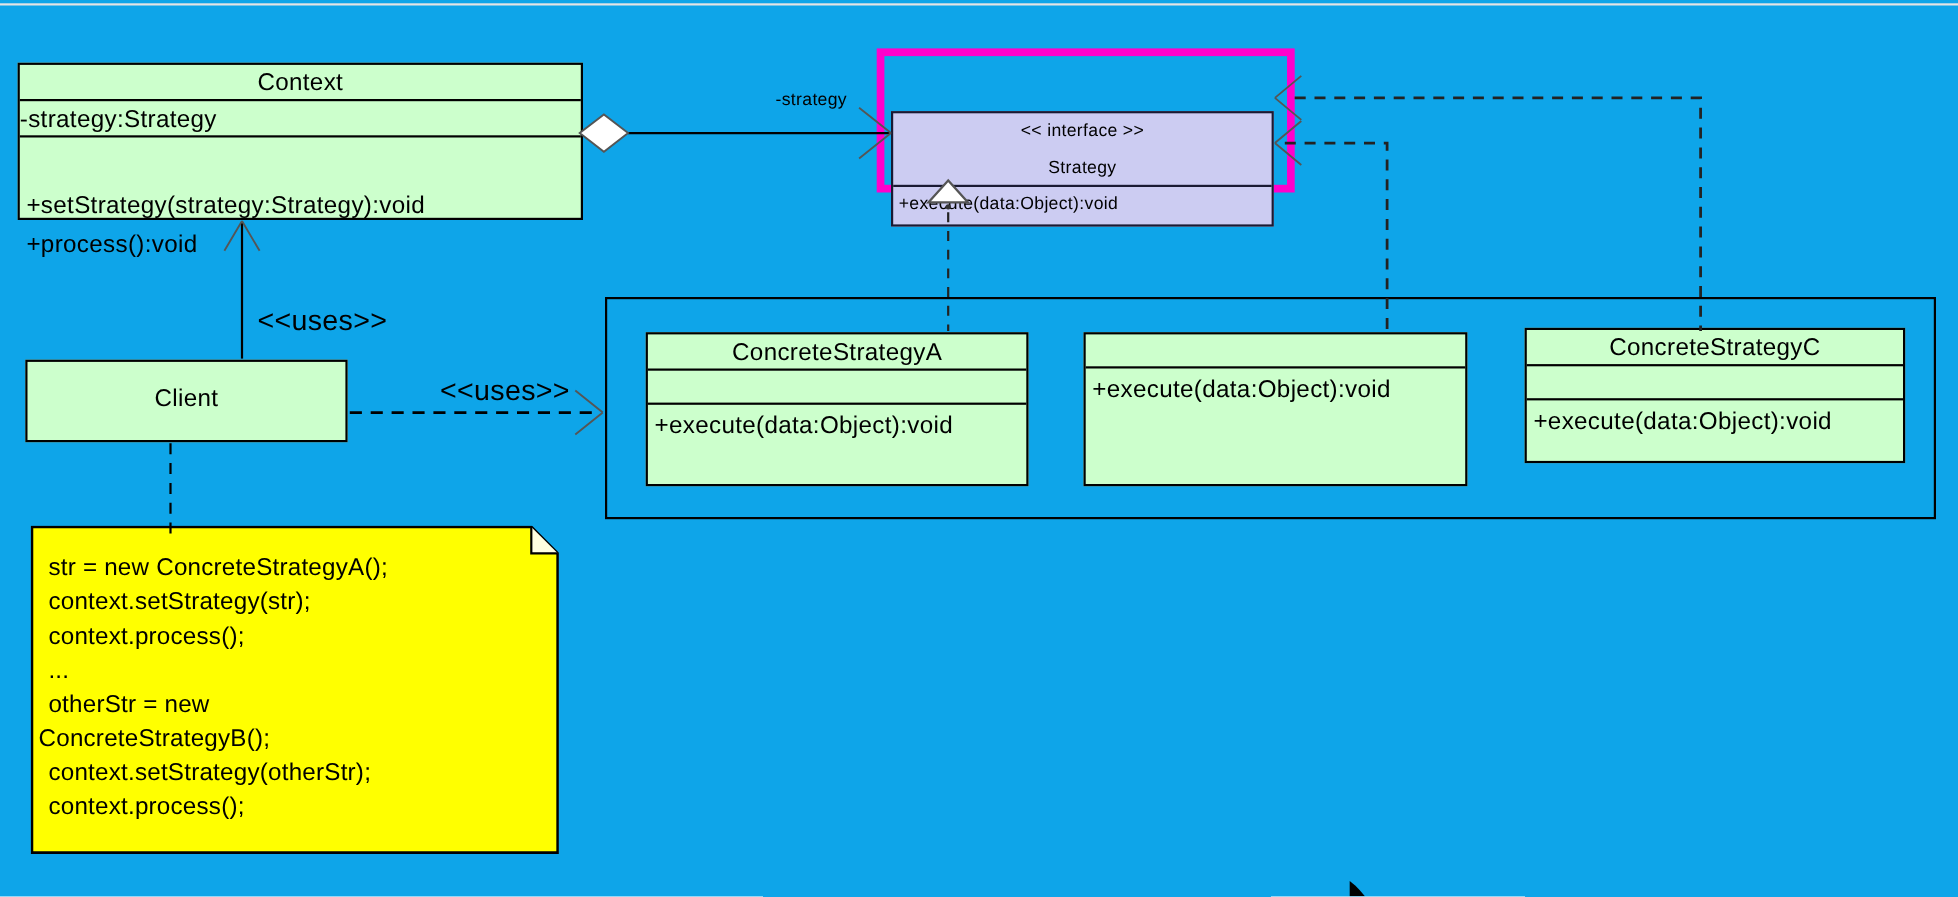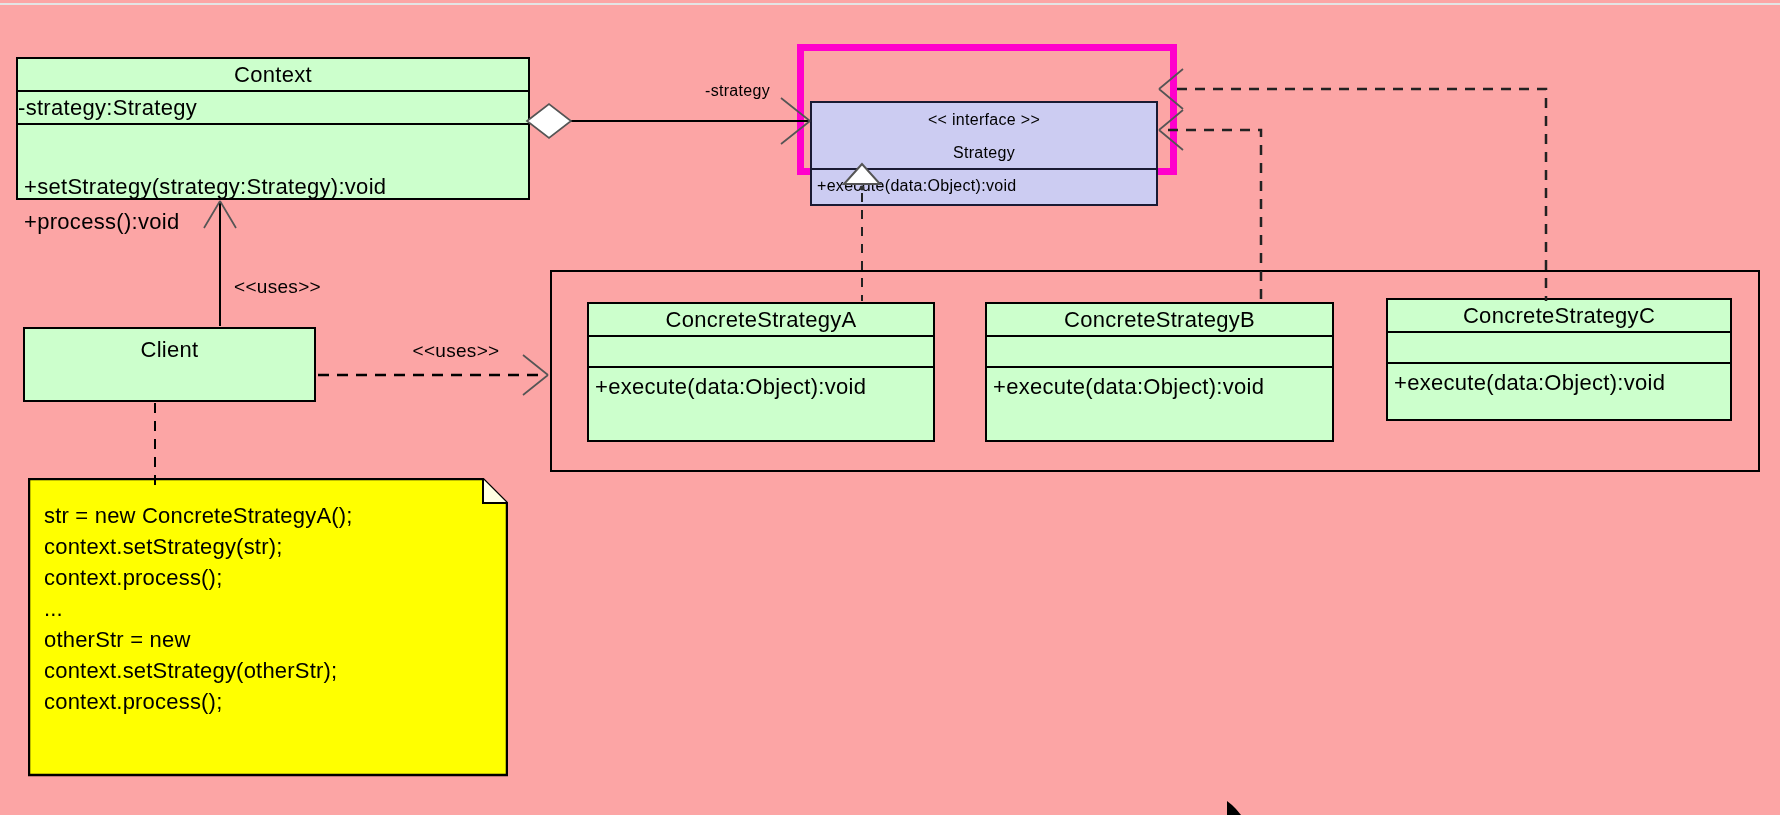--- a/index.html
+++ b/index.html
@@ -1,16 +1,16 @@
 <!DOCTYPE html>
 <html><head>
 <meta charset="utf-8">
 <style>
   html,body{margin:0;padding:0;background:#ffffff;}
-  .page{position:relative;width:1780px;height:815px;background:#fca5a5;overflow:hidden;
+  .page{position:relative;width:1780px;height:815px;background:#0ea5e9;overflow:hidden;
         font-family:"Liberation Sans", sans-serif;color:#000;}
   .topline{position:absolute;left:0;top:3px;width:1780px;height:2px;background:#e4e4e4;}
 
   
   .uml-box{position:absolute;background:#ccffcc;border:2px solid #000;box-sizing:border-box;
            font-size:22px;letter-spacing:0.3px;}
   .uml-title{display:flex;align-items:center;justify-content:center;border-bottom:2px solid #000;
              box-sizing:border-box;}
   .uml-attr{display:flex;align-items:center;border-bottom:2px solid #000;box-sizing:border-box;
             padding-left:0;}
@@ -32,21 +32,21 @@
              border:2px solid #000;box-sizing:border-box;background:transparent;}
 
   
   .note{position:absolute;left:28px;top:478px;width:480px;height:299px;}
   .note-text{position:absolute;left:0;top:0;width:100%;box-sizing:border-box;
              padding:22px 4px 0 16px;font-size:22px;line-height:31px;letter-spacing:0.2px;color:#000;}
   .note-line{white-space:nowrap;}
   .note-line.outdent{margin-left:-9px;}
 
   
-  .rel-label{position:absolute;font-size:19px;letter-spacing:0.3px;color:#000;white-space:nowrap;}
+  .rel-label{position:absolute;font-size:26px;letter-spacing:0.3px;color:#000;white-space:nowrap;}
 
   svg.overlay{position:absolute;left:0;top:0;pointer-events:none;}
 </style>
 </head>
 <body>
 
 <div class="page">
 
   <div class="topline"></div>
 
@@ -58,33 +58,32 @@
   </div>
 
   <div class="hl-frame"></div>
   <div class="iface-box">
     <div class="iface-stereo">&lt;&lt; interface &gt;&gt;</div>
     <div class="iface-name">Strategy</div>
     <div class="iface-method">+execute(data:Object):void</div>
   </div>
 
   <div class="uml-box" style="left:23px;top:327px;width:293px;height:75px;">
-    <div style="display:flex;justify-content:center;padding-top:8px;">Client</div>
+    <div style="display:flex;justify-content:center;padding-top:20px;">Client</div>
   </div>
 
   <div class="group-box"></div>
 
   <div class="uml-box" style="left:587px;top:302px;width:348px;height:140px;">
     <div class="uml-title" style="height:33px;">ConcreteStrategyA</div>
     <div class="uml-attr empty" style="height:31px;"></div>
     <div class="uml-method" style="height:38px;">+execute(data:Object):void</div>
   </div>
 
   <div class="uml-box" style="left:985px;top:302px;width:349px;height:140px;">
-    <div class="uml-title" style="height:33px;">ConcreteStrategyB</div>
     <div class="uml-attr empty" style="height:31px;"></div>
     <div class="uml-method" style="height:38px;">+execute(data:Object):void</div>
   </div>
 
   <div class="uml-box" style="left:1386px;top:298px;width:346px;height:123px;">
     <div class="uml-title" style="height:33px;">ConcreteStrategyC</div>
     <div class="uml-attr empty" style="height:31px;"></div>
     <div class="uml-method" style="height:38px;">+execute(data:Object):void</div>
   </div>
 
@@ -96,20 +95,21 @@
     <svg class="overlay" width="480" height="299" style="left:0;top:0;">
       <polygon points="1,1 455,1 479,25 479,297 1,297" fill="#ffff00" stroke="#000000" stroke-width="2.5"></polygon>
       <polyline points="455,1 455,25 479,25" fill="#ffffe0" stroke="#000000" stroke-width="2"></polyline>
     </svg>
     <div class="note-text">
       <div class="note-line">str = new ConcreteStrategyA();</div>
       <div class="note-line">context.setStrategy(str);</div>
       <div class="note-line">context.process();</div>
       <div class="note-line">...</div>
       <div class="note-line">otherStr = new</div>
+      <div class="note-line outdent">ConcreteStrategyB();</div>
       <div class="note-line">context.setStrategy(otherStr);</div>
       <div class="note-line">context.process();</div>
     </div>
   </div>
 
   <svg class="overlay" width="1780" height="815">
 
     
     <g>
       <line x1="571" y1="121" x2="809" y2="121" stroke="#000000" stroke-width="2"></line>

